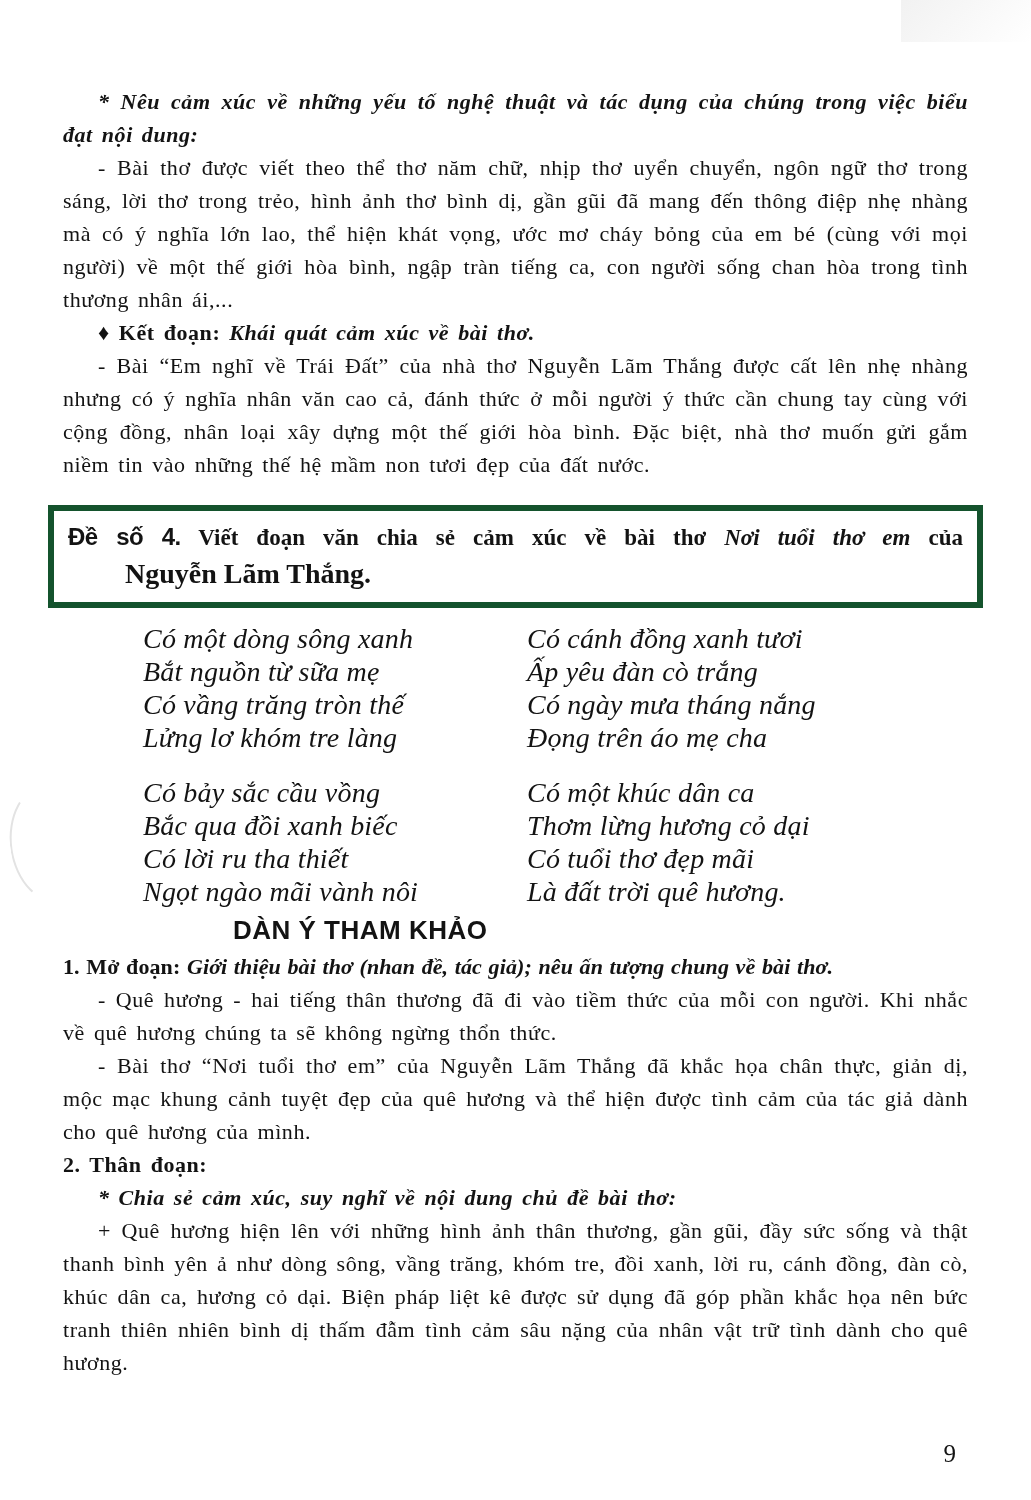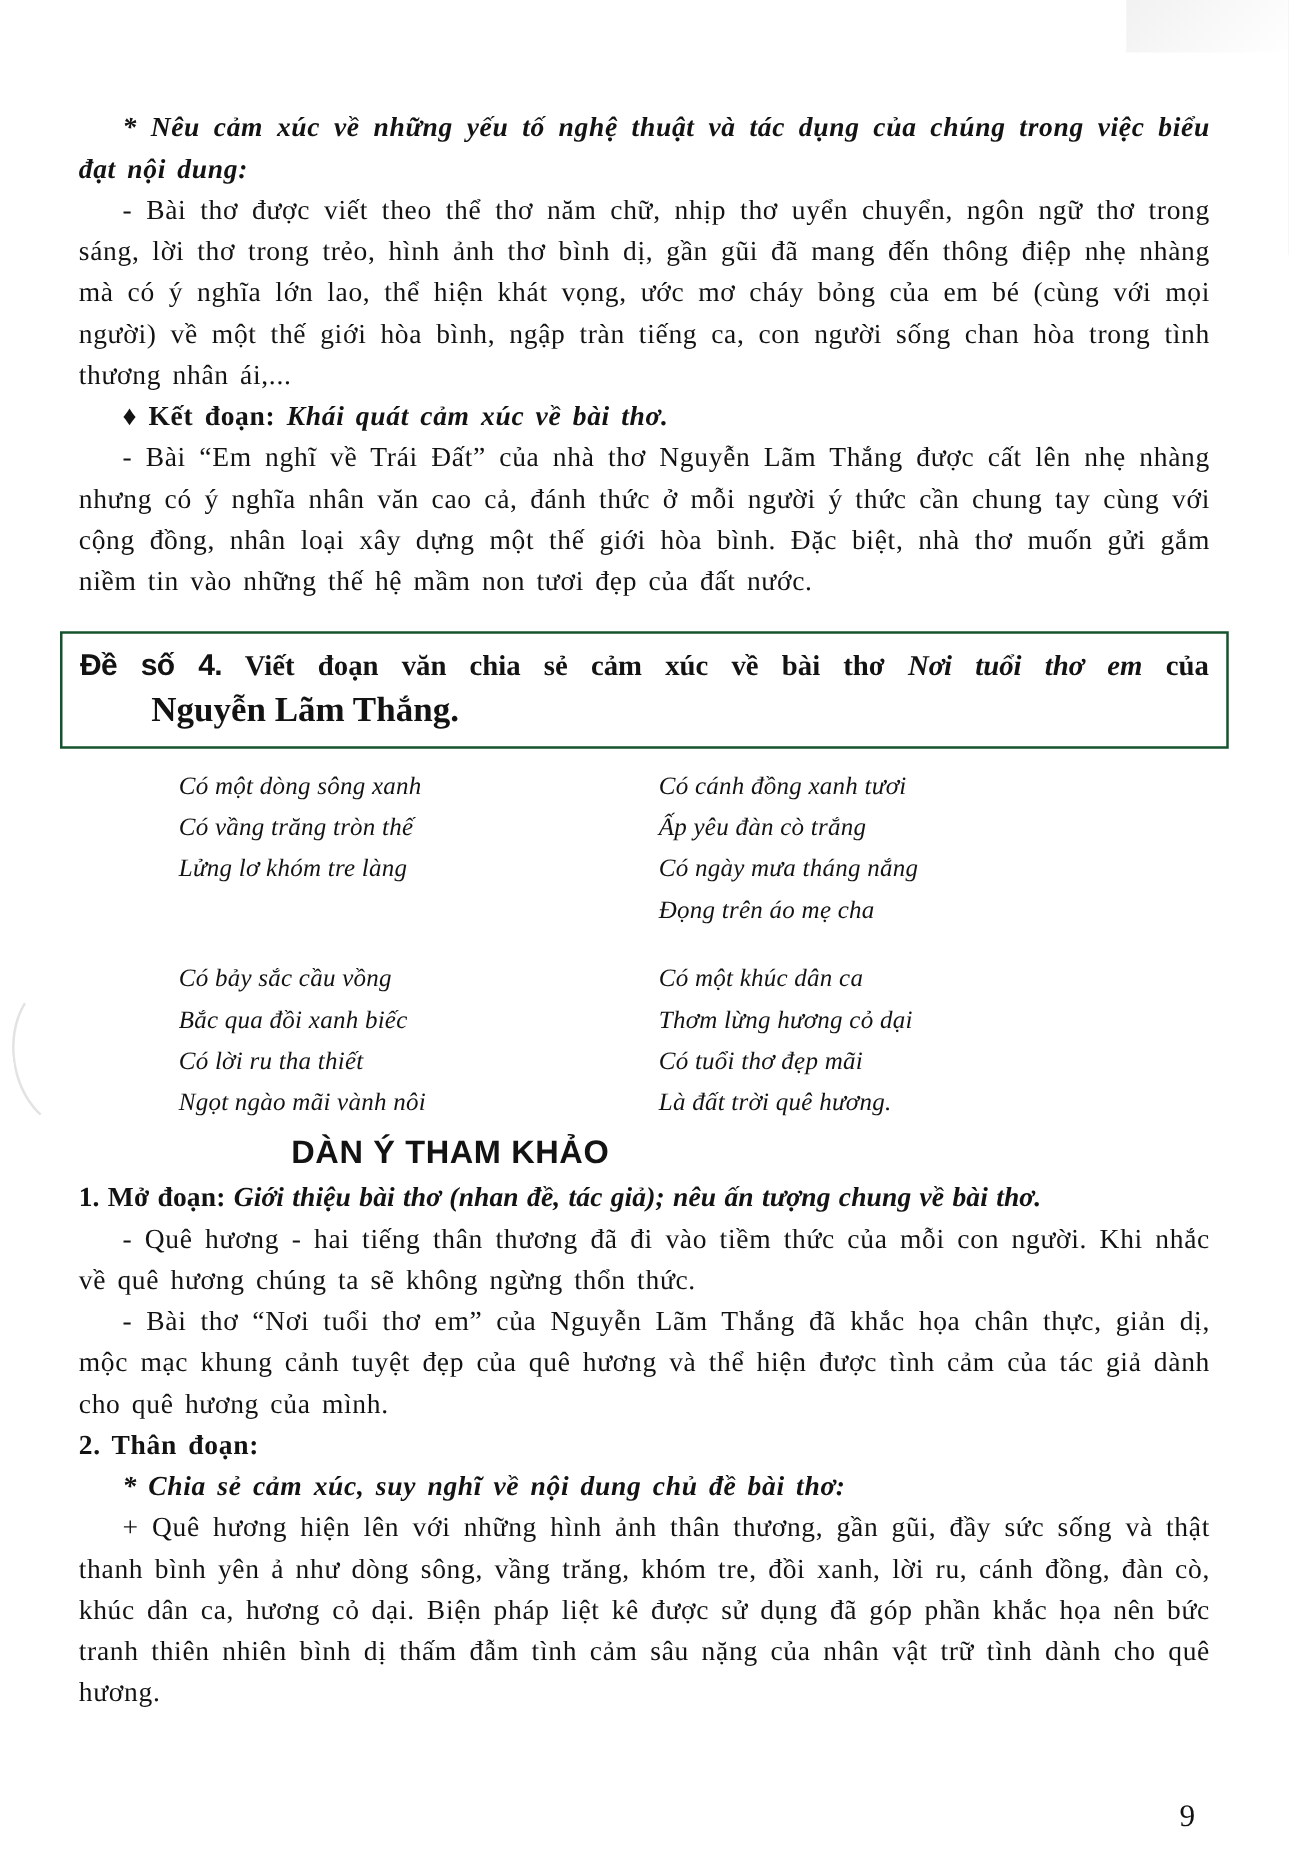--- a/index.html
+++ b/index.html
@@ -22,21 +22,21 @@
     word-spacing:3px;
     margin:0;
   }
   .indent{text-indent:35px;}
   .bold{font-weight:bold;}
   .bi{font-weight:bold;font-style:italic;}
   .it{font-style:italic;}
   .oneline{white-space:nowrap;letter-spacing:0.1px;word-spacing:1px;text-align:left;}
   
   .exercise-box{
-    border:2px solid #14532d;
+    border:6px solid #14532d;
     margin:24px -15px 0 -15px;
     padding:8px 14px 10px 14px;
   }
   .exercise-line1{
     display:block;
     font-size:23px;
     line-height:36px;
     font-weight:bold;
     text-align:justify;
     text-align-last:justify;
@@ -50,21 +50,21 @@
   }
   .de-label{
     font-family:"Liberation Sans", sans-serif;
     font-weight:bold;
     font-size:24px;
     letter-spacing:-0.5px;
   }
   
   .poem{
     margin:14px 0 0 80px;
-    font-size:20px;
+    font-size:28px;
     font-style:italic;
     line-height:33px;
     letter-spacing:0.2px;
   }
   .stanza-row{display:grid;grid-template-columns:384px auto;}
   .stanza-row + .stanza-row{margin-top:22px;}
   .poem-line{display:block;}
   .attribution{
     margin:8px 0 0 0;
     font-size:22px;
@@ -124,20 +124,21 @@
       <span>Viết đoạn văn chia sẻ cảm xúc về bài thơ</span>
       <span class="it">Nơi tuổi thơ em</span>
       <span>của</span></span>
     <span class="exercise-line2">Nguyễn Lãm Thắng.</span>
   </div>
 
   <div class="poem">
     <div class="stanza-row">
       <div>
         <span class="poem-line">Có một dòng sông xanh</span>
+        <span class="poem-line">Bắt nguồn từ sữa mẹ</span>
         <span class="poem-line">Có vầng trăng tròn thế</span>
         <span class="poem-line">Lửng lơ khóm tre làng</span>
       </div>
       <div>
         <span class="poem-line">Có cánh đồng xanh tươi</span>
         <span class="poem-line">Ấp yêu đàn cò trắng</span>
         <span class="poem-line">Có ngày mưa tháng nắng</span>
         <span class="poem-line">Đọng trên áo mẹ cha</span>
       </div>
     </div>

